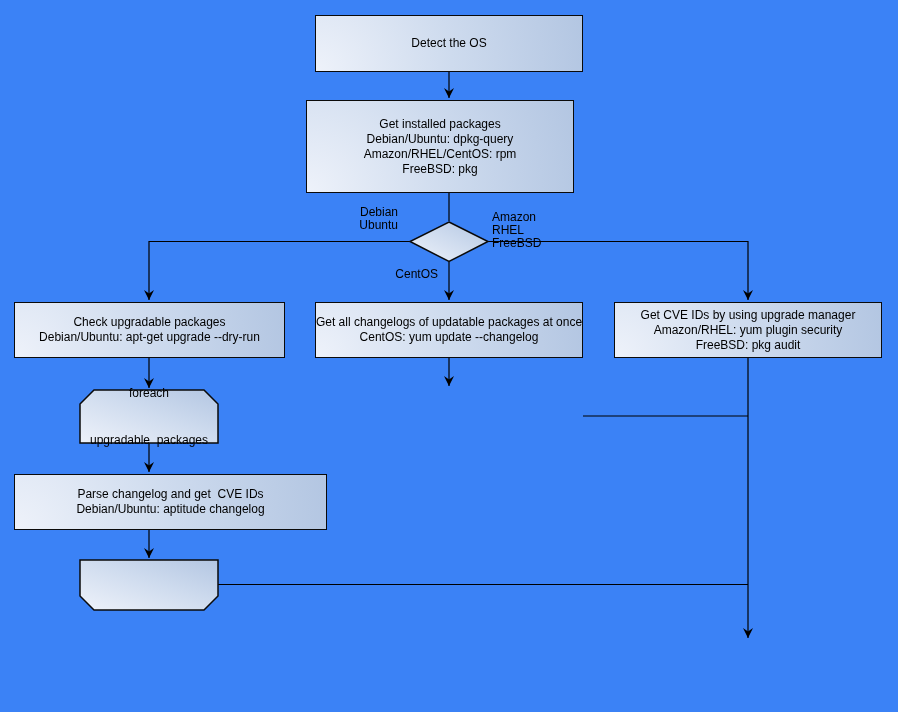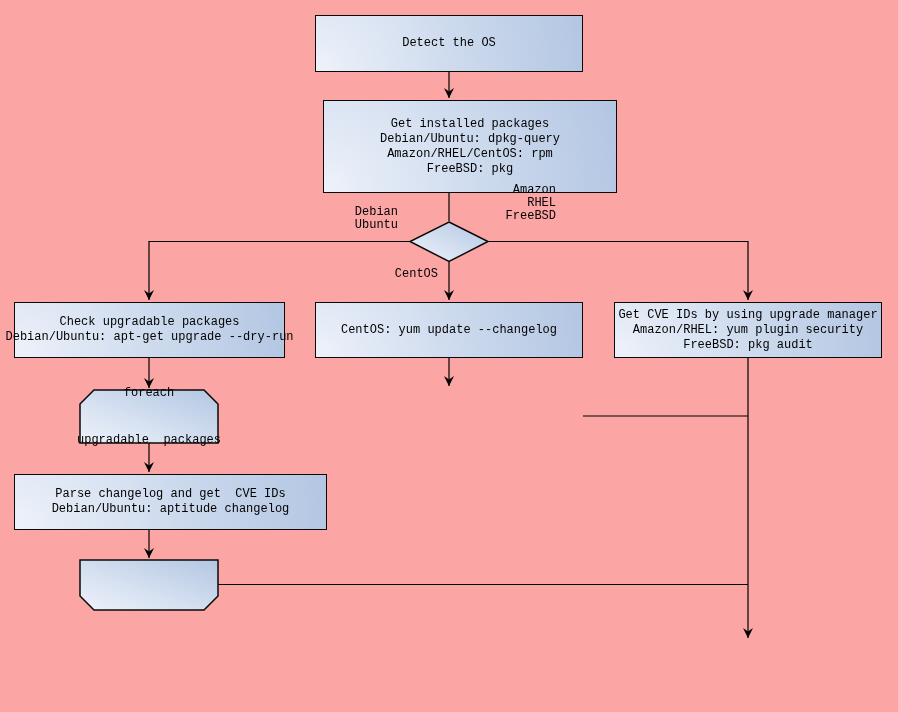--- a/index.html
+++ b/index.html
@@ -1,18 +1,18 @@
 <!DOCTYPE html>
 <html><head>
 <meta charset="utf-8">
 <style>
   html,body{margin:0;padding:0;background:#ffffff;}
   .canvas{
-    position:relative;width:898px;height:712px;background:#fca5a5;
-    font-family:Liberation Mono, monospace;color:#000;overflow:hidden;
+    position:relative;width:898px;height:712px;background:#3b82f6;
+    font-family:Liberation Sans, sans-serif;color:#000;overflow:hidden;
   }
   .connectors{position:absolute;left:0;top:0;width:898px;height:712px;}
   .node{
     position:absolute;box-sizing:border-box;
     display:flex;flex-direction:column;justify-content:center;align-items:center;
     font-size:12px;line-height:15px;text-align:center;
   }
   .node.rect{
     border:1.5px solid #0a0a0a;
     background:radial-gradient(circle at 0% 100%, #eef2fa 0%, #cedbee 50%, #b3c6e2 100%);
@@ -58,33 +58,34 @@
       <polygon points="449,222 488,241.5 449,261.5 410,241.5"></polygon>
       <polygon points="80,404 94,390 204,390 218,404 218,443 80,443"></polygon>
       <polygon points="80,560 218,560 218,596 204,610 94,610 80,596"></polygon>
     </g>
   </svg>
 
   <div class="node rect" style="left:315px;top:15px;width:268px;height:57px">
     <div class="node-line">Detect the OS</div>
   </div>
 
-  <div class="node rect" style="left:323px;top:100px;width:294px;height:93px">
+  <div class="node rect" style="left:306px;top:100px;width:268px;height:93px">
     <div class="node-line">Get installed packages</div>
     <div class="node-line">Debian/Ubuntu: dpkg-query</div>
     <div class="node-line">Amazon/RHEL/CentOS: rpm</div>
     <div class="node-line">FreeBSD: pkg</div>
   </div>
 
   <div class="node rect" style="left:14px;top:302px;width:271px;height:56px">
     <div class="node-line">Check upgradable packages</div>
     <div class="node-line">Debian/Ubuntu: apt-get upgrade --dry-run</div>
   </div>
 
   <div class="node rect" style="left:315px;top:302px;width:268px;height:56px">
+    <div class="node-line">Get all changelogs of updatable packages at once</div>
     <div class="node-line">CentOS: yum update --changelog</div>
   </div>
 
   <div class="node rect" style="left:614px;top:302px;width:268px;height:56px">
     <div class="node-line">Get CVE IDs by using upgrade manager</div>
     <div class="node-line">Amazon/RHEL: yum plugin security</div>
     <div class="node-line">FreeBSD: pkg audit</div>
   </div>
 
   <div class="node overlay" style="left:80px;top:390px;width:138px;height:53px">
@@ -98,21 +99,21 @@
     <div class="node-line">Debian/Ubuntu: aptitude changelog</div>
   </div>
 
 
 
   <div class="edge-label" style="left:338px;top:206px;width:60px;text-align:right">
     <div>Debian</div>
     <div>Ubuntu</div>
   </div>
 
-  <div class="edge-label" style="left:492px;top:184px;width:64px;text-align:right">
+  <div class="edge-label" style="left:492px;top:211px;width:64px;text-align:left">
     <div>Amazon</div>
     <div>RHEL</div>
     <div>FreeBSD</div>
   </div>
 
   <div class="edge-label" style="left:380px;top:268px;width:58px;text-align:right">
     <div>CentOS</div>
   </div>
 
 </div>

